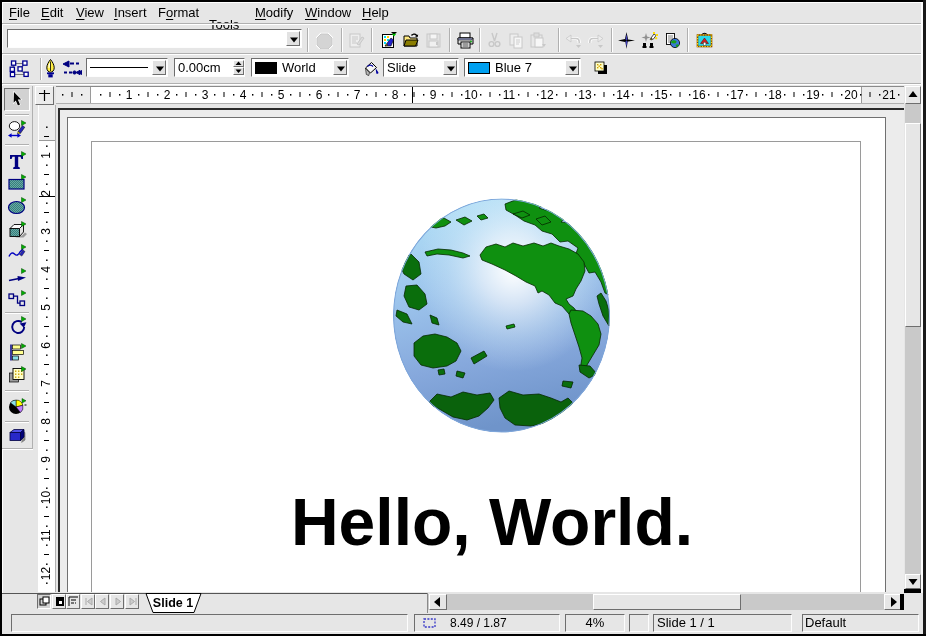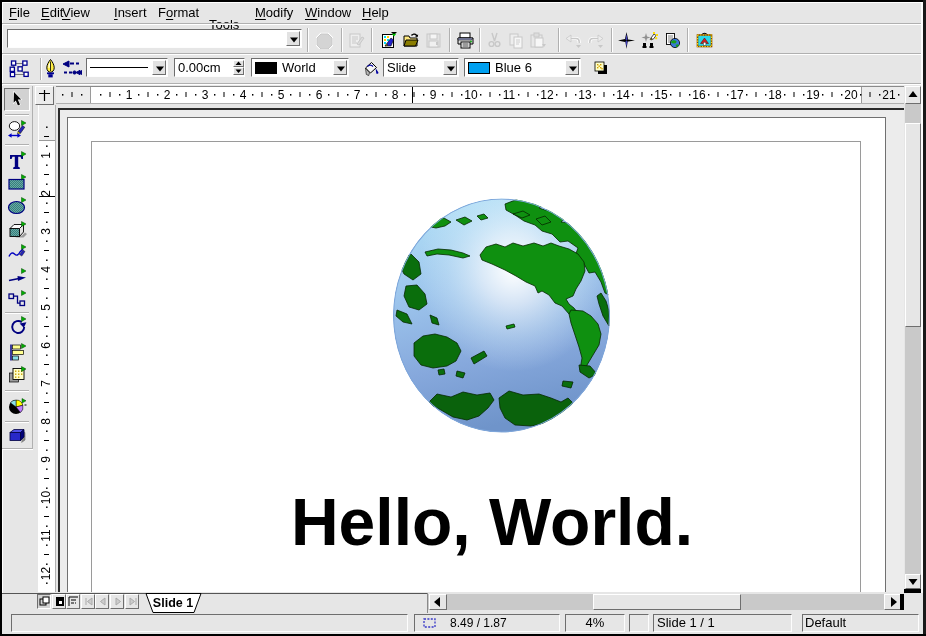--- a/index.html
+++ b/index.html
@@ -2,21 +2,21 @@
 <html><head><meta charset="utf-8"><style>html,body{margin:0;padding:0;}body{width:926px;height:636px;position:relative;overflow:hidden;background:#e6e6e6;font-family:"Liberation Sans",sans-serif;font-size:13px;}*{box-sizing:border-box;}div>svg{display:block;}u{text-decoration-thickness:1px;text-underline-offset:2px;}</style></head><body>
 <div style="position:absolute;left:0;top:0;width:926px;height:2px;background:#000;"></div>
 <div style="position:absolute;left:0;top:0;width:2px;height:636px;background:#000;"></div>
 <div style="position:absolute;left:923px;top:0;width:3px;height:636px;background:#1a1a1a;"></div>
 <div style="position:absolute;left:921px;top:2px;width:2px;height:632px;background:#fdfdfd;"></div>
 <div style="position:absolute;left:0;top:634px;width:926px;height:2px;background:#000;"></div>
 <div style="position:absolute;left:2px;top:2px;width:921px;height:1px;background:#fff;"></div>
 <div style="position:absolute;left:2px;top:2px;width:1px;height:632px;background:#fff;"></div>
 <div style="position:absolute;left:9px;top:4px;height:18px;line-height:18px;"><u>F</u>ile</div>
 <div style="position:absolute;left:41px;top:4px;height:18px;line-height:18px;"><u>E</u>dit</div>
-<div style="position:absolute;left:62px;top:4px;height:32px;line-height:18px;"><u>V</u>iew</div>
+<div style="position:absolute;left:76px;top:4px;height:32px;line-height:18px;"><u>V</u>iew</div>
 <div style="position:absolute;left:114px;top:4px;height:18px;line-height:18px;"><u>I</u>nsert</div>
 <div style="position:absolute;left:158px;top:4px;height:18px;line-height:18px;">F<u>o</u>rmat</div>
 <div style="position:absolute;left:209px;top:16px;height:20px;line-height:18px;"><u>T</u>ools</div>
 <div style="position:absolute;left:255px;top:4px;height:18px;line-height:18px;"><u>M</u>odify</div>
 <div style="position:absolute;left:305px;top:4px;height:18px;line-height:18px;"><u>W</u>indow</div>
 <div style="position:absolute;left:362px;top:4px;height:36px;line-height:18px;"><u>H</u>elp</div>
 <div style="position:absolute;left:2px;top:23px;width:919px;height:1px;background:#b0b0b0;"></div>
 <div style="position:absolute;left:2px;top:24px;width:919px;height:1px;background:#fff;"></div>
 <div style="position:absolute;left:7px;top:29px;width:295px;height:19px;background:#fff;border-top:1px solid #6e6e6e;border-left:1px solid #6e6e6e;border-bottom:1px solid #fdfdfd;border-right:1px solid #fdfdfd;"></div>
 <div style="position:absolute;left:286px;top:31px;width:14px;height:15px;background:#e2e2e2;border-top:1px solid #fff;border-left:1px solid #fff;border-bottom:1px solid #6e6e6e;border-right:1px solid #6e6e6e;">
@@ -211,21 +211,21 @@
   </svg>
 <div style="position:absolute;left:383px;top:58px;width:76px;height:19px;background:#fff;border-top:1px solid #6e6e6e;border-left:1px solid #6e6e6e;border-bottom:1px solid #fdfdfd;border-right:1px solid #fdfdfd;"></div>
 <div style="position:absolute;left:387px;top:58px;height:19px;line-height:19px;font-size:13px;color:#000;white-space:nowrap;">Slide</div>
 <div style="position:absolute;left:443px;top:60px;width:14px;height:15px;background:#e2e2e2;border-top:1px solid #fff;border-left:1px solid #fff;border-bottom:1px solid #6e6e6e;border-right:1px solid #6e6e6e;">
     <svg width="14" height="15">
       <path d="M3.0 5.5 h8 l-4 5 z" fill="#000"></path>
     </svg>
   </div>
 <div style="position:absolute;left:464px;top:58px;width:117px;height:19px;background:#fff;border-top:1px solid #6e6e6e;border-left:1px solid #6e6e6e;border-bottom:1px solid #fdfdfd;border-right:1px solid #fdfdfd;"></div>
 <div style="position:absolute;left:468px;top:62px;width:22px;height:12px;background:#00a0f0;border:1px solid #000;"></div>
-<div style="position:absolute;left:495px;top:58px;height:19px;line-height:19px;font-size:13px;color:#000;white-space:nowrap;">Blue 6</div>
+<div style="position:absolute;left:495px;top:58px;height:19px;line-height:19px;font-size:13px;color:#000;white-space:nowrap;">Blue 7</div>
 <div style="position:absolute;left:565px;top:60px;width:14px;height:15px;background:#e2e2e2;border-top:1px solid #fff;border-left:1px solid #fff;border-bottom:1px solid #6e6e6e;border-right:1px solid #6e6e6e;">
     <svg width="14" height="15">
       <path d="M3.0 5.5 h8 l-4 5 z" fill="#000"></path>
     </svg>
   </div>
 <svg style="position:absolute;left:593px;top:60px" width="17" height="17" viewBox="0 0 17 17">
     <rect x="5" y="5" width="9" height="9" fill="#000"></rect>
     <rect x="2" y="2" width="9" height="9" fill="#ffffc8" stroke="#000" stroke-width="0.8"></rect>
     <g fill="#d0a000">
       <rect x="4" y="4" width="1.4" height="1.4"></rect>

